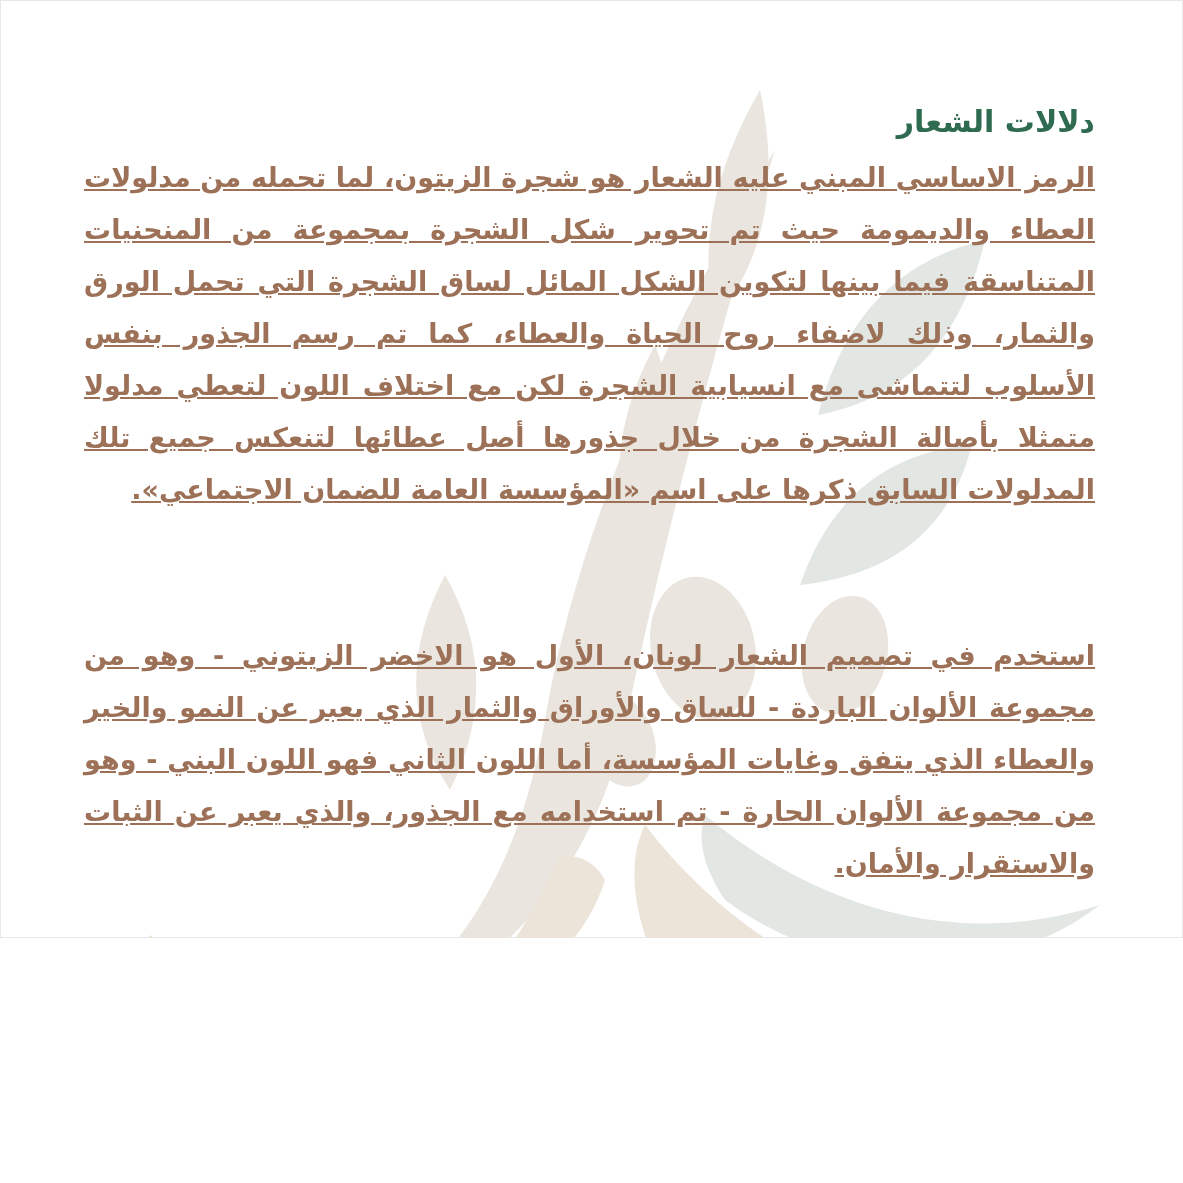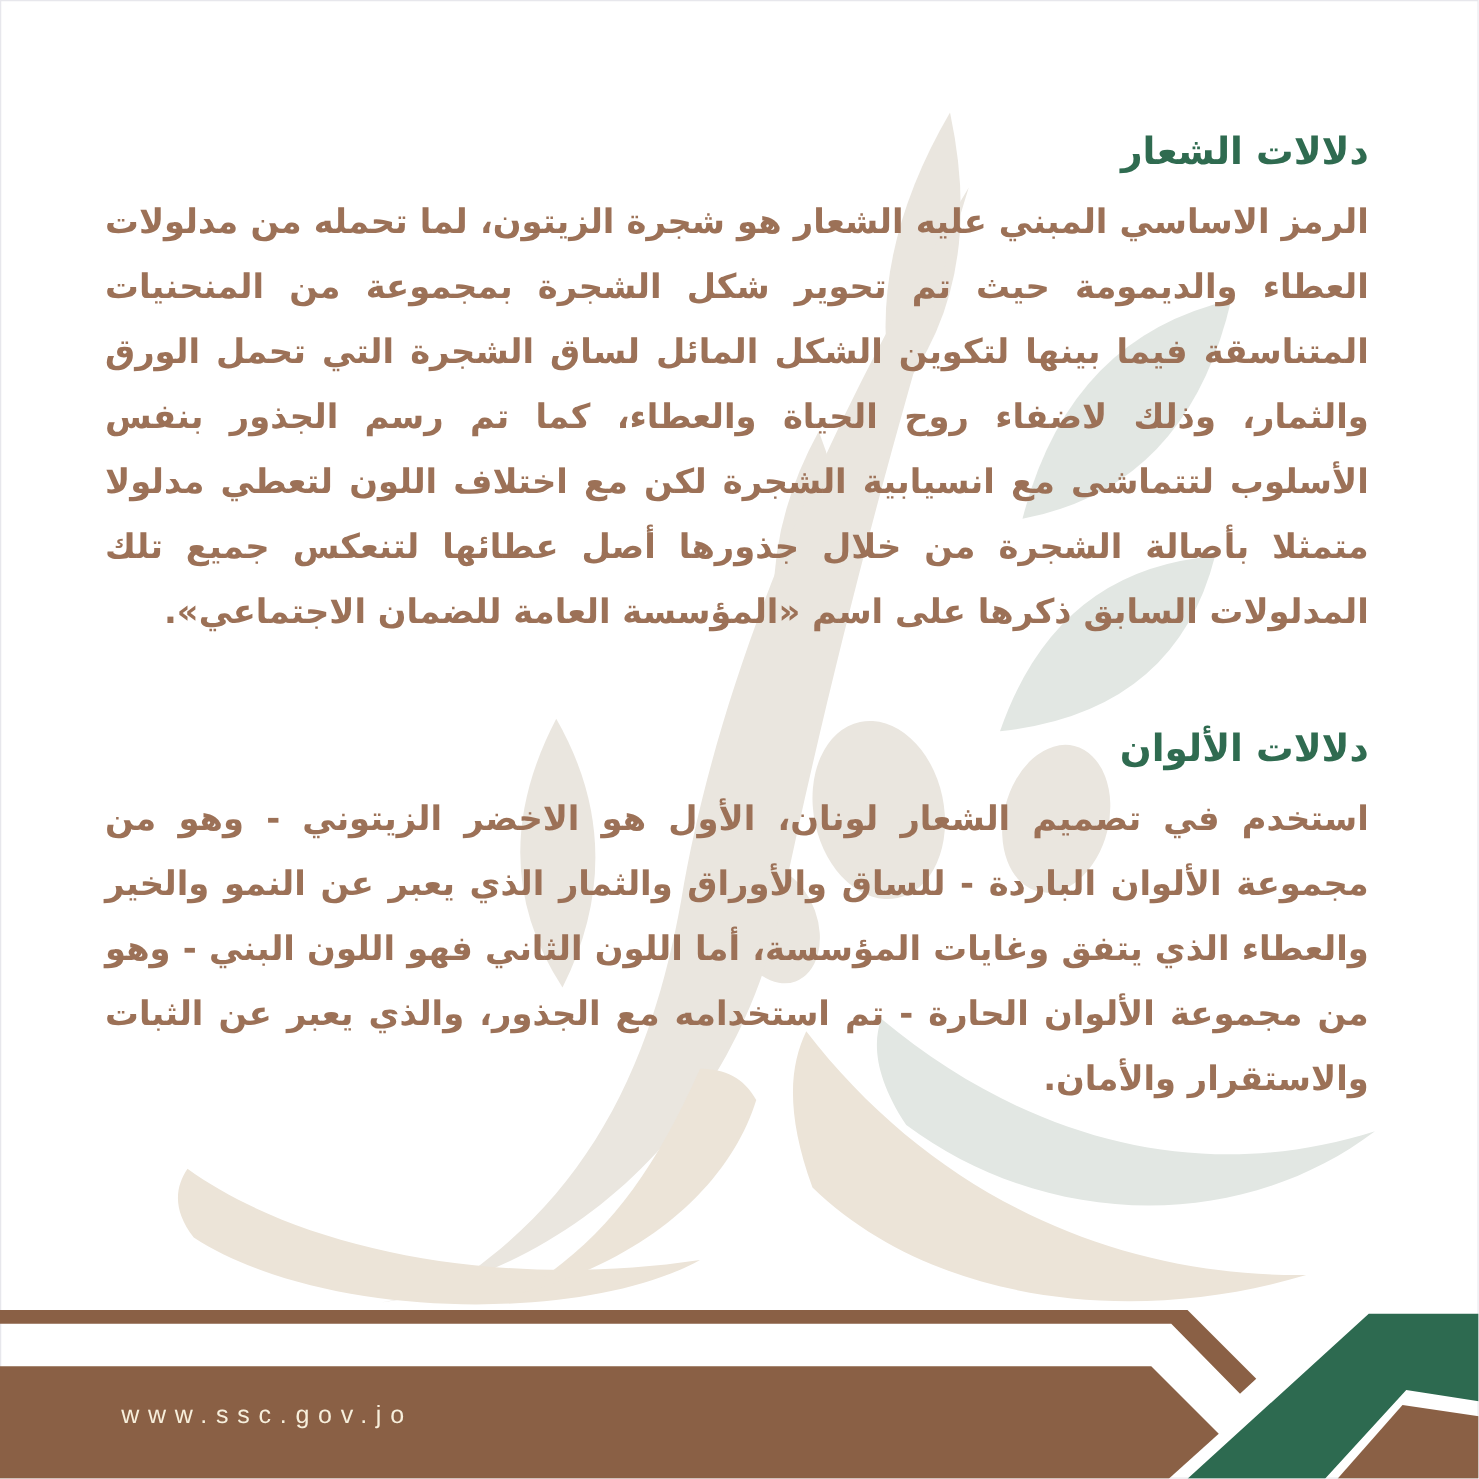--- a/index.html
+++ b/index.html
@@ -1,18 +1,18 @@
 <!DOCTYPE html>
 <html lang="ar" style="--heading-green: #2f6b50; --body-brown: #9c7157; --footer-brown: #8a6045; --ribbon-green: #2d6a50; --footer-text: #f7efdc; --watermark-beige: #eae6df; --watermark-warm: #ece4d8; --watermark-sage: #e2e7e3;"><head>
 <meta charset="utf-8">
 <style>
   html,body{margin:0;padding:0;background:#ffffff;}
   .page{
     position:relative;
-    width:1183px;height:1183px;
+    width:1183px;height:938px;
     background:#ffffff;
     overflow:hidden;
     font-family:"DejaVu Sans",sans-serif;
     box-shadow:inset 0 0 0 1px #e7e7ec;
   }
   .watermark-svg,.footer-svg{
     position:absolute;left:0;top:0;width:1183px;height:1183px;
   }
   .wm-beige{fill:var(--watermark-beige,#eae6df);}
   .wm-warm{fill:var(--watermark-warm,#ece4d8);}
@@ -26,20 +26,21 @@
     color:var(--heading-green,#2f6b50);
   }
   .sec-body{
     position:absolute;right:88px;left:84px;
     margin:0;
     direction:rtl;
     text-align:justify;text-align-last:right;
     font-size:27px;font-weight:bold;
     line-height:52px;
     color:var(--body-brown,#9c7157);
+    text-decoration:underline;
   }
   #heading-1{top:104px;}
   #body-1{top:152px;}
   #heading-2{top:582px;}
   #body-2{top:630px;}
   .ft-brown{fill:var(--footer-brown,#8a6045);}
   .ft-green{fill:var(--ribbon-green,#2d6a50);}
   .footer-url{
     position:absolute;left:97px;top:1121px;
     font-family:"Liberation Sans","DejaVu Sans",sans-serif;
@@ -70,21 +71,20 @@
     <path class="wm-warm" d="M150,935 C240,1000 400,1032 560,1008 C470,1058 260,1058 155,990 C138,968 140,950 150,935 Z"></path>
     <path class="wm-warm" d="M560,855 C520,945 480,995 415,1035 C520,1008 585,945 605,880 C595,862 580,855 560,855 Z"></path>
     <path class="wm-warm" d="M645,825 C745,955 890,1022 1045,1020 C905,1062 745,1042 650,950 C628,890 632,852 645,825 Z"></path>
     <path class="wm-sage" d="M705,815 C825,915 965,948 1100,905 C990,988 835,982 725,900 C700,862 698,835 705,815 Z"></path>
   </svg>
 
   <div class="content">
     <h2 class="sec-heading" id="heading-1">دلالات الشعار</h2>
     <p class="sec-body" id="body-1">الرمز الاساسي المبني عليه الشعار هو شجرة الزيتون، لما تحمله من مدلولات العطاء والديمومة حيث تم تحوير شكل الشجرة بمجموعة من المنحنيات المتناسقة فيما بينها لتكوين الشكل المائل لساق الشجرة التي تحمل الورق والثمار، وذلك لاضفاء روح الحياة والعطاء، كما تم رسم الجذور بنفس الأسلوب لتتماشى مع انسيابية الشجرة لكن مع اختلاف اللون لتعطي مدلولا متمثلا بأصالة الشجرة من خلال جذورها أصل عطائها لتنعكس جميع تلك المدلولات السابق ذكرها على اسم «المؤسسة العامة للضمان الاجتماعي».</p>
 
-    <h2 class="sec-heading" id="heading-2">دلالات الألوان</h2>
     <p class="sec-body" id="body-2">استخدم في تصميم الشعار لونان، الأول هو الاخضر الزيتوني - وهو من مجموعة الألوان الباردة - للساق والأوراق والثمار الذي يعبر عن النمو والخير والعطاء الذي يتفق وغايات المؤسسة، أما اللون الثاني فهو اللون البني - وهو من مجموعة الألوان الحارة - تم استخدامه مع الجذور، والذي يعبر عن الثبات والاستقرار والأمان.</p>
   </div>
 
   <svg class="footer-svg" viewBox="0 0 1183 1183" aria-hidden="true">
 
     <polygon class="ft-brown" points="0,1048 950,1048 1005,1103 992,1115 937,1059 0,1059"></polygon>
 
     <polygon class="ft-brown" points="0,1093 921,1093 975,1147 935,1183 0,1183"></polygon>
 
     <polygon class="ft-brown" points="1122,1124 1183,1133 1183,1183 1070,1183"></polygon>

